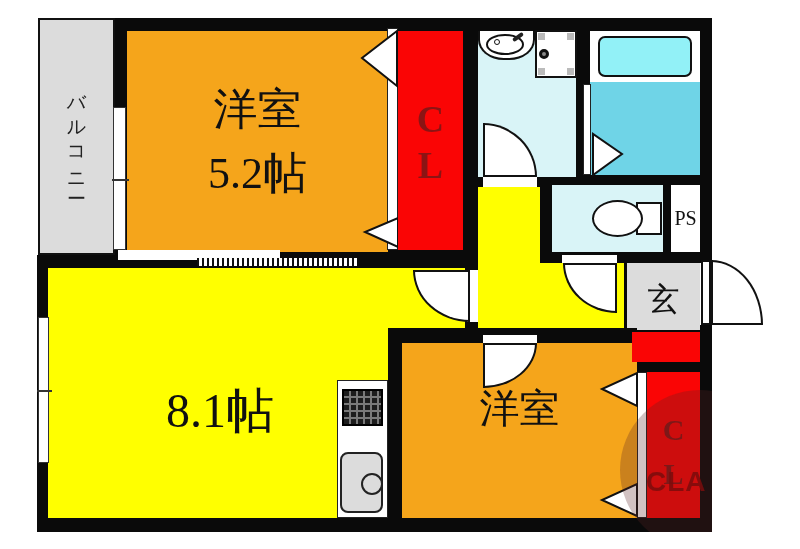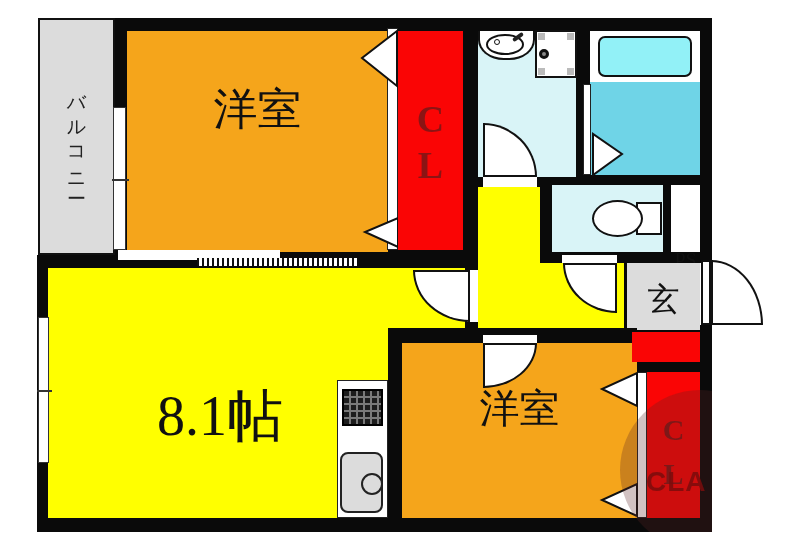--- a/index.html
+++ b/index.html
@@ -78,21 +78,21 @@
   <div class="abs strip" style="left:583px;top:84px;width:8px;height:91px;"></div>
   <svg class="tri" style="left:592px;top:133px;" width="32" height="43">
       <polygon points="1,1 1,42 30,21"></polygon>
     </svg>
 
   <div class="abs room-cyan" style="left:552px;top:185px;width:111px;height:67px;"></div>
   <div class="abs white" style="left:636px;top:202px;width:26px;height:33px;border:2px solid #111;"></div>
   <div class="abs white" style="left:592px;top:200px;width:51px;height:37px;border:2px solid #111;border-radius:50%;"></div>
 
   <div class="abs white" style="left:671px;top:185px;width:29px;height:67px;"></div>
-  <div class="label" style="left:669px;top:205px;width:33px;font-size:20px;margin-top:42px;">PS</div>
+  <div class="label" style="left:669px;top:205px;width:33px;font-size:20px;">PS</div>
 
   <div class="abs room-yellow" style="left:478px;top:187px;width:62px;height:76px;"></div>
   <div class="abs room-yellow" style="left:478px;top:263px;width:146px;height:67px;"></div>
 
   <div class="abs room-gray" style="left:627px;top:263px;width:73px;height:67px;"></div>
   <div class="label" style="left:627px;top:279px;width:73px;font-size:32px;">玄</div>
 
   <div class="abs room-yellow" style="left:48px;top:268px;width:417px;height:250px;"></div>
 
   <div class="abs wall" style="left:388px;top:328px;width:249px;height:15px;"></div>
@@ -151,22 +151,23 @@
   <div class="abs white" style="left:535px;top:30px;width:42px;height:48px;border:2px solid #111;">
     <div class="abs" style="left:1px;top:1px;width:7px;height:7px;background:#bbb;"></div>
     <div class="abs" style="right:1px;top:1px;width:7px;height:7px;background:#bbb;"></div>
     <div class="abs" style="left:1px;bottom:1px;width:7px;height:7px;background:#bbb;"></div>
     <div class="abs" style="right:1px;bottom:1px;width:7px;height:7px;background:#bbb;"></div>
     <div class="abs" style="left:2px;top:17px;width:10px;height:10px;border:3px solid #111;border-radius:50%;background:#888;"></div>
   </div>
 
   <div class="label" style="left:127px;top:78px;width:261px;font-size:44px;line-height:64px;">
     <div>洋室</div>
+      <div>5.2帖</div>
   </div>
-  <div class="label" style="left:60px;top:380px;width:320px;font-size:56px;">8.1帖</div>
+  <div class="label" style="left:60px;top:380px;width:320px;font-size:48px;">8.1帖</div>
   <div class="label" style="left:402px;top:383px;width:235px;font-size:40px;line-height:51px;">
     <div>洋室</div>
   </div>
 
   <div id="watermark-clip" style="left:560px;top:372px;width:152px;height:160px;">
     <div id="watermark-circle" style="left:60px;top:18px;width:160px;height:160px;"></div>
     <div id="watermark-text" style="left:86px;top:94px;">CLA</div>
   </div>
 
 </div>

